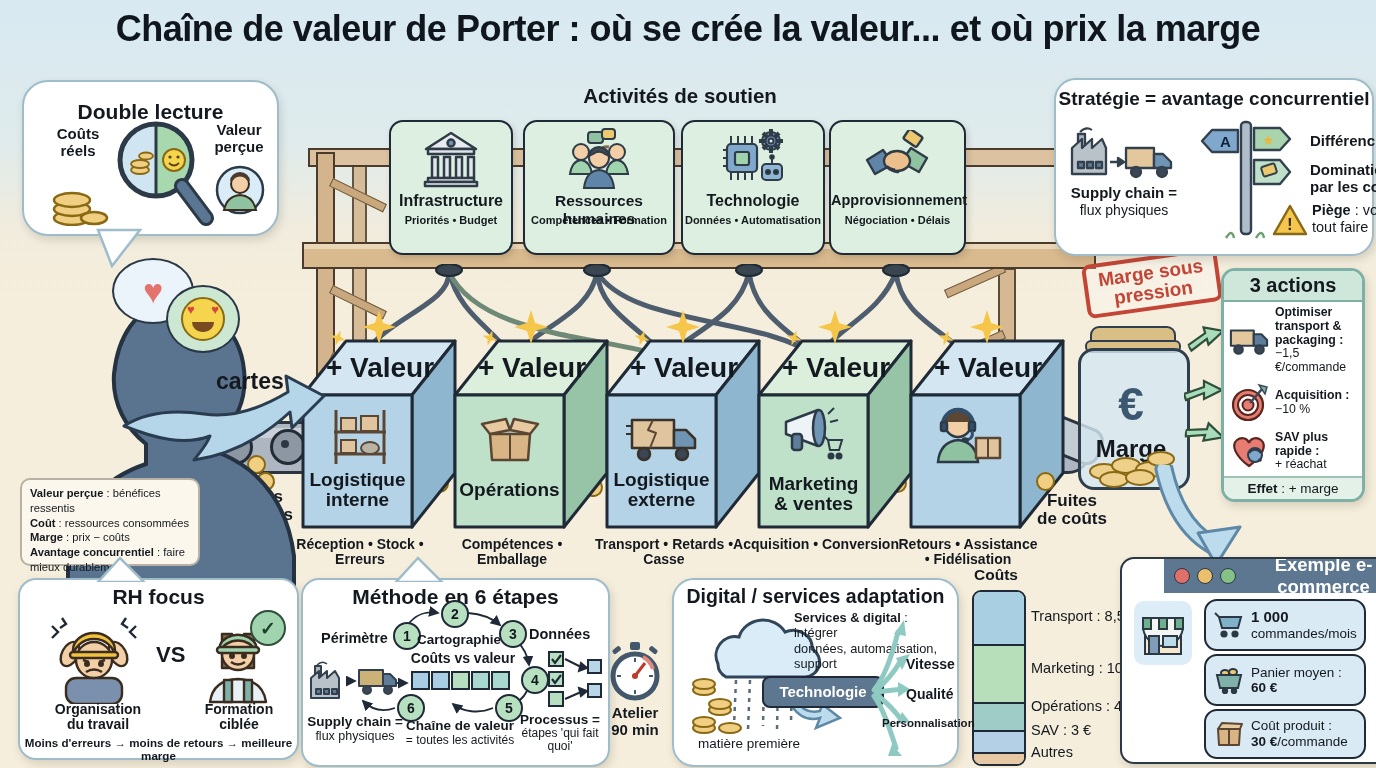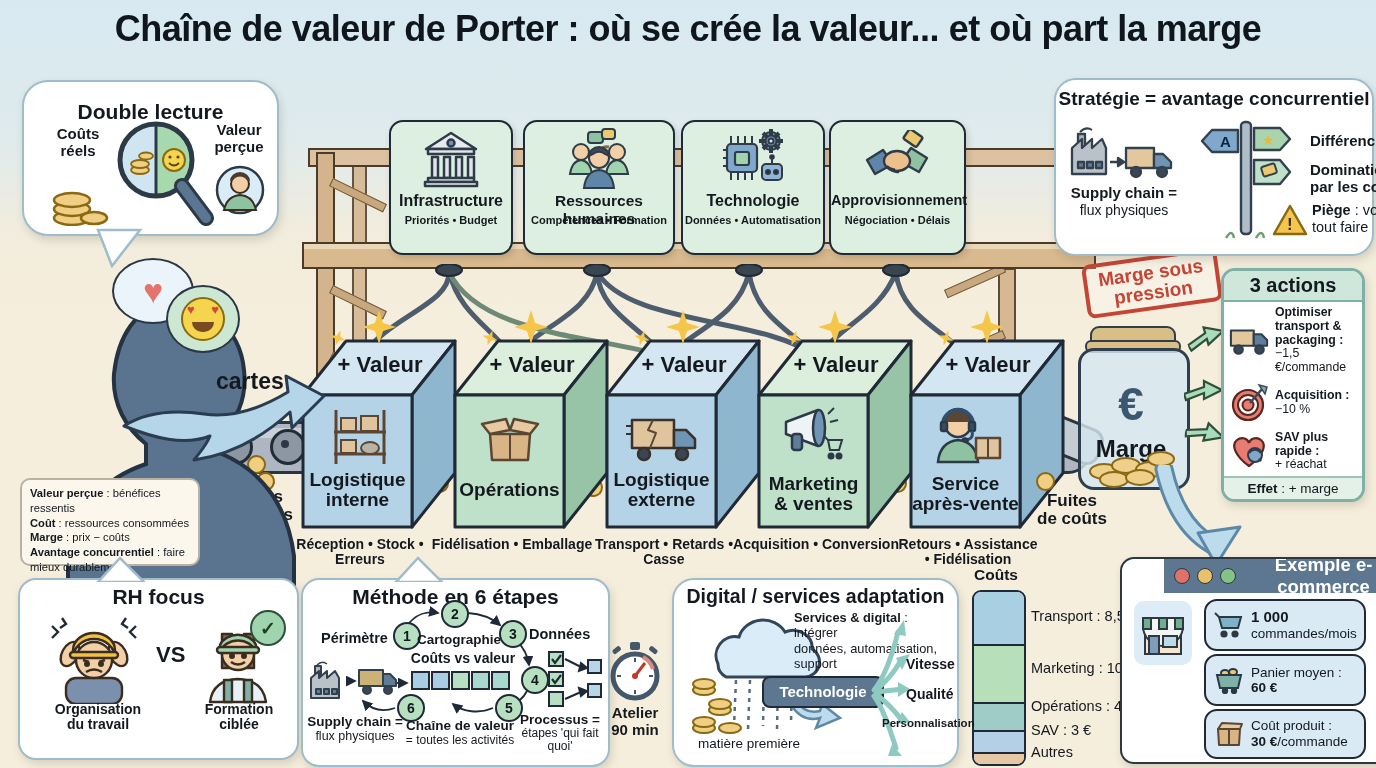--- a/index.html
+++ b/index.html
@@ -19,21 +19,21 @@
   .rung{background:#c9a87e;border:1.5px solid #6e5a40;transform-origin:left top;}
   
   .belt{left:203px;top:421px;width:882px;height:47px;background:#aeb7c1;border:3px solid #2a3540;border-radius:23px;}
   .belt-top{left:6px;top:4px;width:864px;height:10px;background:#ced5db;border-radius:8px;opacity:.85;}
   .roller{width:30px;height:30px;border-radius:50%;background:#8c97a3;border:3px solid #222c36;}
   .roller::after{content:"";position:absolute;left:8px;top:8px;width:8px;height:8px;border-radius:50%;background:#2d3844;}
   .coin{width:15px;height:15px;border-radius:50%;background:#f0ce82;border:2px solid #8a6914;}
   
   .cube-name{white-space:pre-line;font-weight:bold;font-size:19px;line-height:1.04;}
   .caption{font-weight:bold;font-size:14px;line-height:1.1;white-space:pre-line;}
-  .plusv{font-weight:800;font-size:22px;text-align:center;}
+  .plusv{font-weight:800;font-size:28px;text-align:center;}
   .spark{background:#f6c64a;clip-path:polygon(50% 0,62% 38%,100% 50%,62% 62%,50% 100%,38% 62%,0 50%,38% 38%);}
   
   .speech{border:2.5px solid #2a3846;border-radius:50%;display:flex;align-items:center;justify-content:center;}
   
   .stamp{border:4px solid #c44536;border-radius:8px;color:#c44536;font-weight:800;font-size:19px;line-height:1.05;
     text-align:center;padding:3px 6px;transform:rotate(-8deg);background:rgba(255,255,255,.25);}
   
   .jar-body{background:rgba(212,231,240,.82);border:3px solid #2f3e4c;border-radius:16px;}
   .jar-lid{background:#d9bf85;border:2.5px solid #2f3e4c;border-radius:9px;}
   .jcoin{background:#efd08a;border:2px solid #8a6914;border-radius:50%;}
@@ -236,37 +236,35 @@
           <rect x="39" y="16" width="6" height="9" rx="2" fill="#32506e"></rect>
         <path d="M42,25 q2,8 -6,9" fill="none" stroke="#32506e" stroke-width="3"></path>
           <circle cx="35" cy="35" r="2.5" fill="#32506e"></circle>
         <path d="M8,56 q2,-20 20,-22 q18,2 20,22 z" fill="#8fc2a0"></path>
       </g>
       <g stroke="#5a4632" stroke-width="2.5" stroke-linejoin="round">
         <rect x="46" y="32" width="24" height="20" fill="#dfc49e"></rect>
           <line x1="58" y1="32" x2="58" y2="52" stroke-width="2"></line>
       </g>
     </svg>
-    <div class="abs cube-name center" style="left:0;top:136px;width:115px;">Service
-après-vente</div>
   </div>
 
   <div class="abs spark" style="left:362px;top:310px;width:34px;height:34px;z-index:7;"></div>
   <div class="abs spark" style="left:330px;top:330px;width:16px;height:16px;z-index:7;transform:rotate(18deg);"></div>
   <div class="abs spark" style="left:514px;top:310px;width:34px;height:34px;z-index:7;"></div>
   <div class="abs spark" style="left:482px;top:330px;width:16px;height:16px;z-index:7;transform:rotate(18deg);"></div>
   <div class="abs spark" style="left:666px;top:310px;width:34px;height:34px;z-index:7;"></div>
   <div class="abs spark" style="left:634px;top:330px;width:16px;height:16px;z-index:7;transform:rotate(18deg);"></div>
   <div class="abs spark" style="left:818px;top:310px;width:34px;height:34px;z-index:7;"></div>
   <div class="abs spark" style="left:786px;top:330px;width:16px;height:16px;z-index:7;transform:rotate(18deg);"></div>
   <div class="abs spark" style="left:970px;top:310px;width:34px;height:34px;z-index:7;"></div>
   <div class="abs spark" style="left:938px;top:330px;width:16px;height:16px;z-index:7;transform:rotate(18deg);"></div>
 
   <div class="abs caption center" style="left:275px;top:537px;width:170px;z-index:7;">Réception • Stock • Erreurs</div>
-  <div class="abs caption center" style="left:427px;top:537px;width:170px;z-index:7;">Fidélisation • Emballage</div>
+  <div class="abs caption center" style="left:427px;top:537px;width:170px;z-index:7;">Compétences • Emballage</div>
   <div class="abs caption center" style="left:579px;top:537px;width:170px;z-index:7;">Transport • Retards • Casse</div>
   <div class="abs caption center" style="left:731px;top:537px;width:170px;z-index:7;">Acquisition • Conversion</div>
   <div class="abs caption center" style="left:883px;top:537px;width:170px;z-index:7;">Retours • Assistance
 • Fidélisation</div>
 
   <div class="abs b center pre" style="left:208px;top:488px;width:100px;font-size:17px;line-height:1.05;z-index:7;">Fuites
 de coûts</div>
   <div class="abs b center pre" style="left:1022px;top:492px;width:100px;font-size:17px;line-height:1.05;z-index:8;">Fuites
 de coûts</div>
 
@@ -281,21 +279,21 @@
       <span style="position:absolute;left:4px;top:4px;color:#d8453c;font-size:13px;line-height:1;">♥</span>
       <span style="position:absolute;right:4px;top:4px;color:#d8453c;font-size:13px;line-height:1;">♥</span>
       <div style="position:absolute;left:9px;bottom:7px;width:22px;height:10px;border-radius:0 0 22px 22px;background:#7a4a20;"></div>
     </div>
   </div>
   <svg class="abs" style="left:118px;top:350px;z-index:8;" width="210" height="112" viewBox="0 0 210 112">
     <path d="M6,76 C36,88 66,96 92,86 C88,96 82,102 76,110 C116,104 146,86 172,62 L174,78 L206,46 L168,26 L170,42 C140,60 112,68 86,64 C58,60 28,62 6,76 Z" fill="#b5d6e9" stroke="#2a3d50" stroke-width="3" stroke-linejoin="round"></path>
   </svg>
   <div class="abs b" style="left:216px;top:368px;width:96px;font-size:23px;z-index:9;">cartes</div>
 
-  <div class="abs title">Chaîne de valeur de Porter : où se crée la valeur... et où part la marge</div>
+  <div class="abs title">Chaîne de valeur de Porter : où se crée la valeur... et où prix la marge</div>
 
   <div class="abs panel" style="left:22px;top:80px;width:253px;height:152px;border-radius:26px;z-index:10;">
     <div class="abs b center" style="left:0;top:18px;width:253px;font-size:21px;">Double lecture</div>
     <div class="abs b center pre" style="left:16px;top:44px;width:76px;font-size:15px;line-height:1.1;">Coûts
 réels</div>
     <svg class="abs" style="left:24px;top:88px;" width="62" height="56" viewBox="0 0 62 56">
       <g fill="#f0ce82" stroke="#8a6914" stroke-width="2.5">
         <ellipse cx="24" cy="48" rx="18" ry="7"></ellipse>
           <ellipse cx="24" cy="39" rx="18" ry="7"></ellipse>
           <ellipse cx="24" cy="30" rx="18" ry="7"></ellipse>
@@ -325,20 +323,21 @@
       <circle cx="26" cy="26" r="23" fill="#d9ecf7" stroke="#2c3a47" stroke-width="2.5"></circle>
       <circle cx="26" cy="20" r="9" fill="#f2cfa7" stroke="#3a2d20" stroke-width="2"></circle>
       <path d="M16,17 a10,9 0 0 1 20,0 l-3,-1 a8,7 0 0 0 -14,0 z" fill="#4a3b2e"></path>
       <path d="M10,46 q3,-14 16,-15 q13,1 16,15 z" fill="#8fc2a0" stroke="#3a2d20" stroke-width="2"></path>
     </svg>
   </div>
   <svg class="abs tail" style="left:88px;top:228px;" width="64" height="40" viewBox="0 0 64 40">
     <polygon points="10,2 52,2 24,38" fill="#fff" stroke="#9fbccb" stroke-width="2.5"></polygon>
   </svg>
 
+  <div class="abs b center" style="left:480px;top:84px;width:400px;font-size:20.5px;z-index:10;">Activités de soutien</div>
 
   <div class="abs gbox" style="left:523px;top:120px;width:148px;height:131px;z-index:5;">
     <svg class="abs" style="left:43px;top:6px;" width="62" height="62" viewBox="0 0 62 62">
       <g stroke="#2f3b47" stroke-width="2">
         <rect x="20" y="4" width="15" height="11" rx="3" fill="#8fc2a0"></rect>
           <rect x="34" y="1" width="13" height="10" rx="3" fill="#ecc96f"></rect>
         <circle cx="13" cy="24" r="8" fill="#f2cfa7"></circle>
           <path d="M2,46 q2,-13 11,-14 q9,1 11,14 z" fill="#9fd4af"></path>
         <circle cx="49" cy="24" r="8" fill="#f2cfa7"></circle>
           <path d="M38,46 q2,-13 11,-14 q9,1 11,14 z" fill="#9fd4af"></path>
@@ -587,20 +586,21 @@
         <path d="M33,44 q7,5 14,0" fill="none" stroke-width="2.4"></path>
         <circle cx="34" cy="38" r="1.8" fill="#1f2a36"></circle>
           <circle cx="46" cy="38" r="1.8" fill="#1f2a36"></circle>
       </g>
     </svg>
     <div class="abs" style="left:230px;top:30px;width:32px;height:32px;border-radius:50%;background:#9fd4af;border:2.5px solid #2f4f3a;display:flex;align-items:center;justify-content:center;font-weight:bold;font-size:19px;color:#1d4028;">✓</div>
     <div class="abs b center pre" style="left:24px;top:122px;width:108px;font-size:14px;line-height:1.08;">Organisation
 du travail</div>
     <div class="abs b center pre" style="left:172px;top:122px;width:94px;font-size:14px;line-height:1.08;">Formation
 ciblée</div>
+    <div class="abs b center" style="left:3px;top:156px;width:271px;font-size:11.6px;">Moins d'erreurs → moins de retours → meilleure marge</div>
   </div>
 
   <svg class="abs tail" style="left:392px;top:556px;" width="56" height="26" viewBox="0 0 56 26">
     <polygon points="4,26 50,26 26,2" fill="#fff" stroke="#9fbccb" stroke-width="2.5"></polygon>
     </svg>
   <div class="abs panel" style="left:301px;top:578px;width:305px;height:185px;z-index:10;">
     <div class="abs b center" style="left:0;top:5px;width:305px;font-size:21px;">Méthode en 6 étapes</div>
     <svg class="abs" style="left:0;top:0;" width="305" height="185" viewBox="0 0 305 185">
       <defs>
           <marker id="ah" markerWidth="7" markerHeight="7" refX="5" refY="3" orient="auto">

